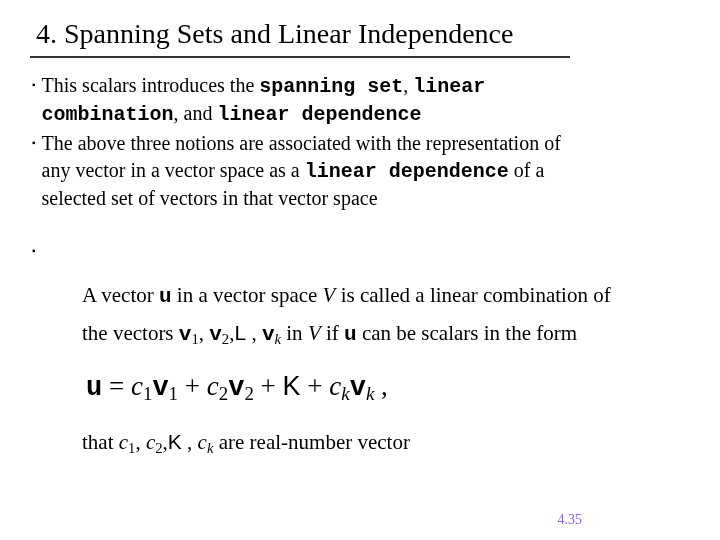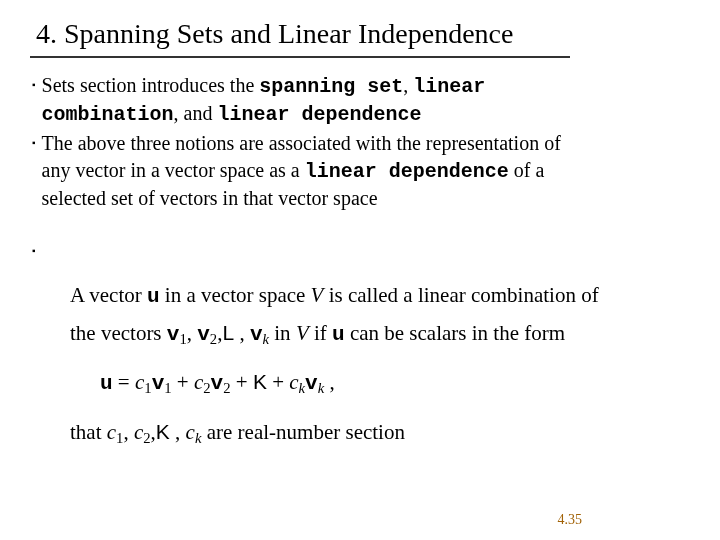--- a/index.html
+++ b/index.html
@@ -56,53 +56,53 @@
     font-size: 10px;
     line-height: 26px;
     margin-right: 10px;
   }
   .definition {
     margin: 14px 0 0 40px;
     font-size: 21px;
     line-height: 1.7;
     font-family: "Times New Roman", serif;
   }
-  .definition .row { white-space: nowrap; }
+  .definition .row { white-space: nowrap; margin-left: 12px; }
   .bold { font-weight: bold; font-family: Liberation Mono, monospace; }
   .ital { font-style: italic; }
   sub { font-size: 0.7em; vertical-align: -0.25em; }
   .eqline {
-    margin: 12px 0 12px 30px;
-    font-size: 21px;
+    margin: 12px 0 12px 16px;
+    font-size: 27px;
   }
   .where {
     margin-top: 6px;
   }
   .pagenum {
     position: absolute;
     right: 18px;
     bottom: 12px;
     font-size: 14px;
-    color: #a16207;
+    color: #8b5cf6;
   }
 </style>
 </head>
 <body>
 
 <div class="slide">
 
   <h1 class="title">4. Spanning Sets and Linear Independence</h1>
   <hr class="rule">
 
   <div class="bullets">
 
     <div class="bullet">
       <span class="sq">▪</span>
       <span class="txt">
-        <span>Sets section introduces the </span><span class="bold">spanning set</span><span>, </span><span class="bold">linear combination</span><span>, and </span><span class="bold">linear dependence</span>
+        <span>This scalars introduces the </span><span class="bold">spanning set</span><span>, </span><span class="bold">linear combination</span><span>, and </span><span class="bold">linear dependence</span>
       </span>
     </div>
 
     <div class="bullet">
       <span class="sq">▪</span>
       <span class="txt">
         <span>The above three notions are associated with the representation of any vector in a vector space as a </span><span class="bold">linear dependence</span><span> of a selected set of vectors in that vector space</span>
       </span>
     </div>
 
@@ -118,18 +118,18 @@
     </div>
     <div class="row">
       <span>the vectors </span><span class="bold">v</span><sub>1</sub><span>, </span><span class="bold">v</span><sub>2</sub><span>,</span><span style="font-family:sans-serif">L</span><span> , </span><span class="bold">v</span><sub class="ital">k</sub><span> in </span><span class="ital">V</span><span> if </span><span class="bold">u</span><span> can be scalars in the form</span>
     </div>
 
     <div class="eqline">
       <span class="bold">u</span><span> = </span><span class="ital">c</span><sub>1</sub><span class="bold">v</span><sub>1</sub><span> + </span><span class="ital">c</span><sub>2</sub><span class="bold">v</span><sub>2</sub><span> + </span><span style="font-family:sans-serif">K</span><span>  + </span><span class="ital">c</span><sub class="ital">k</sub><span class="bold">v</span><sub class="ital">k</sub><span> ,</span>
     </div>
 
     <div class="row where">
-      <span>that </span><span class="ital">c</span><sub>1</sub><span>, </span><span class="ital">c</span><sub>2</sub><span>,</span><span style="font-family:sans-serif">K</span><span> , </span><span class="ital">c</span><sub class="ital">k</sub><span> are real-number section</span>
+      <span>that </span><span class="ital">c</span><sub>1</sub><span>, </span><span class="ital">c</span><sub>2</sub><span>,</span><span style="font-family:sans-serif">K</span><span> , </span><span class="ital">c</span><sub class="ital">k</sub><span> are real-number vector</span>
     </div>
   </div>
 
   <div class="pagenum">4.35</div>
 </div>
 
 </body></html>

